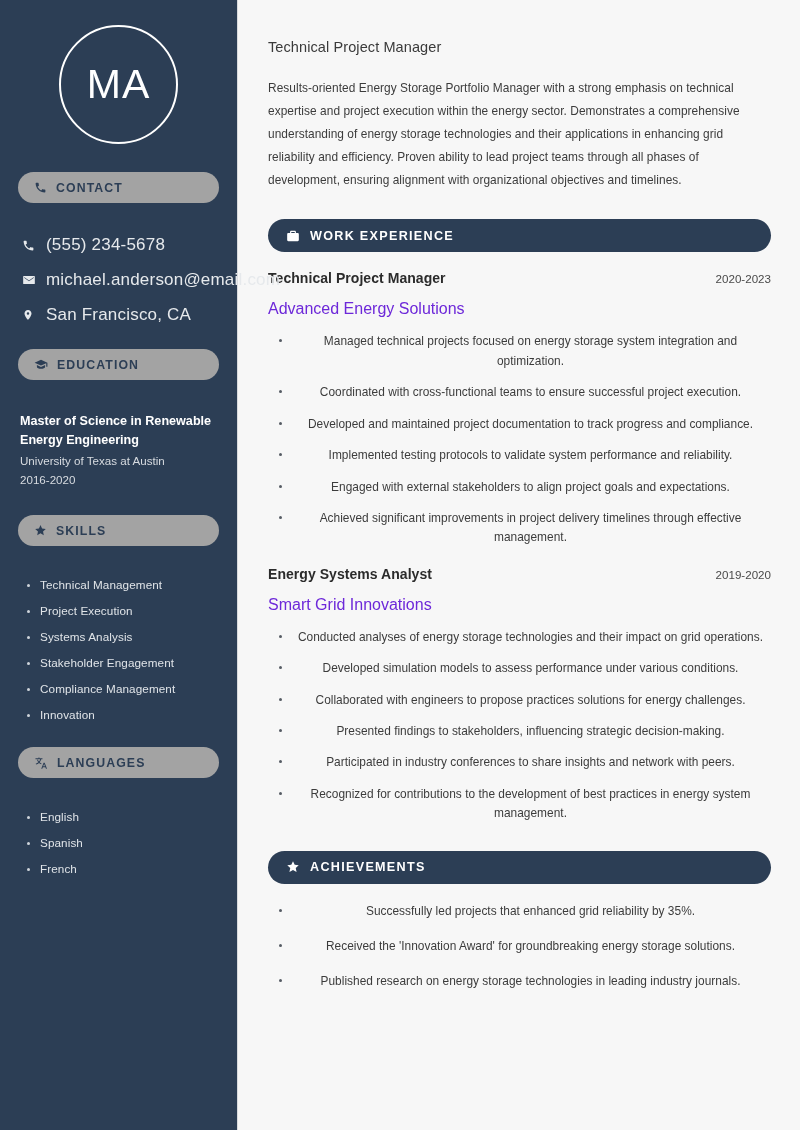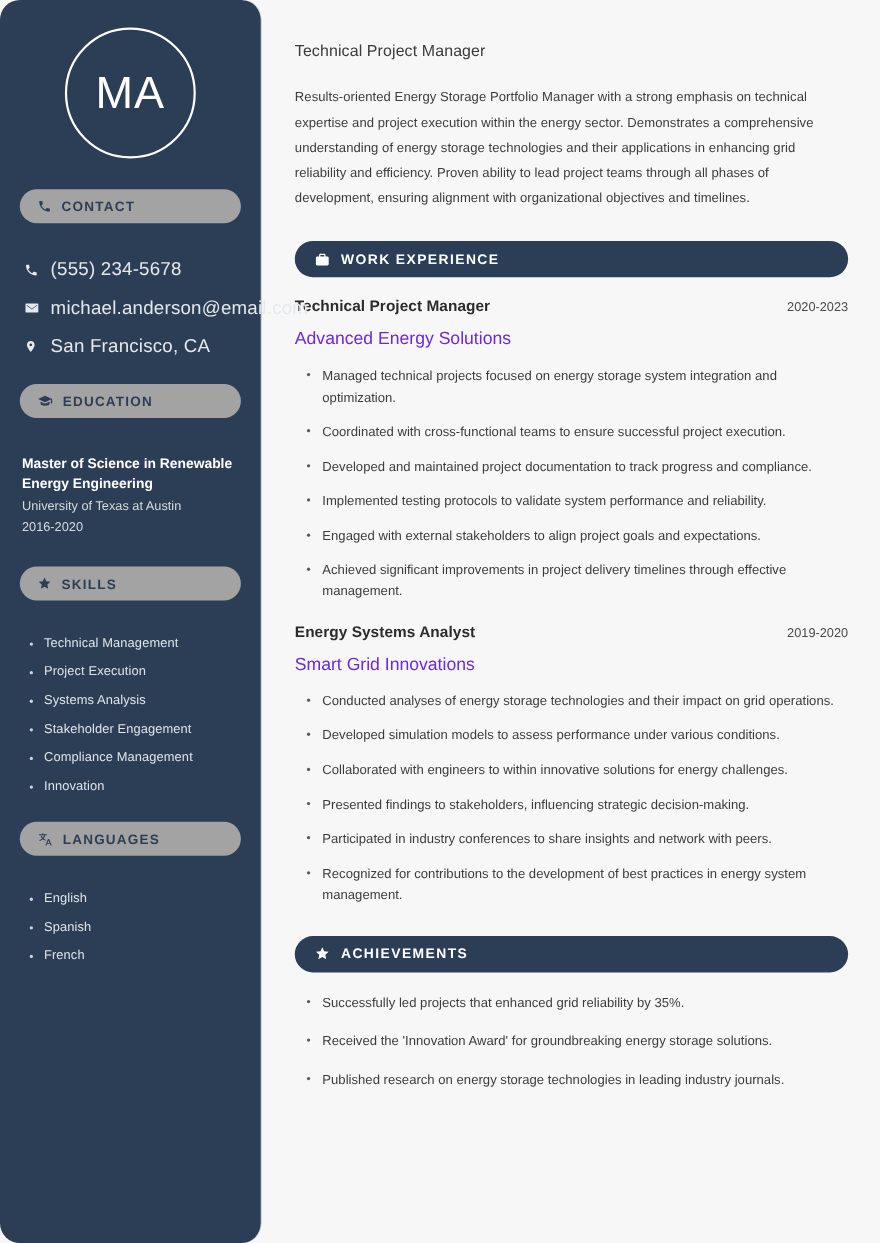--- a/index.html
+++ b/index.html
@@ -12,21 +12,20 @@
   .page { position:relative; width:800px; height:1130px; display:flex; background:#f7f7f7; overflow:hidden; }
 
   
   .sidebar {
     width:238px; min-width:238px; height:1130px;
     background:#2c3e55;
     border-right:1px solid #d8dadd;
     padding:0 18px;
     color:#ffffff;
     position:relative;
-    border-radius:18px;
   }
   .avatar-wrap { display:flex; justify-content:center; margin-top:25px; margin-bottom:28px; }
   .avatar {
     width:119px; height:119px; border-radius:50%;
     border:2px solid #ffffff;
     display:flex; align-items:center; justify-content:center;
     font-size:41px; font-weight:400; letter-spacing:1px; color:#ffffff;
   }
 
   .pill {
@@ -90,21 +89,21 @@
   .job { margin-bottom:4px; }
   .job-head { display:flex; justify-content:space-between; align-items:baseline; }
   .job-title { font-size:14px; font-weight:700; color:#2b2b2b; letter-spacing:.05px; }
   .job-dates { font-size:11.6px; color:#4a4a4a; }
   .job-company { font-size:16px; color:#6d28d9; margin-top:14px; }
 
   .bullets { list-style:none; margin:14px 0 0 10px; }
   .bullets li {
     position:relative; padding-left:15px;
     font-size:11.9px; line-height:1.63; color:#3c3c3c;
-    margin-bottom:12px; letter-spacing:.02px; max-width:490px;
+    margin-bottom:12px; letter-spacing:.02px; max-width:490px;text-align:center;
   }
   .bullets li::before {
     content:""; position:absolute; left:1px; top:7px;
     width:3px; height:3px; border-radius:50%; background:#555b63;
   }
   .job + .job { margin-top:18px; }
   .ach-list li { margin-bottom:16px; }
 </style>
 </head>
 <body>
@@ -234,21 +233,21 @@
 
     <div class="job">
       <div class="job-head">
         <span class="job-title">Energy Systems Analyst</span>
         <span class="job-dates">2019-2020</span>
       </div>
       <div class="job-company">Smart Grid Innovations</div>
       <ul class="bullets">
         <li>Conducted analyses of energy storage technologies and their impact on grid operations.</li>
         <li>Developed simulation models to assess performance under various conditions.</li>
-        <li>Collaborated with engineers to within innovative solutions for energy challenges.</li>
+        <li>Collaborated with engineers to propose practices solutions for energy challenges.</li>
         <li>Presented findings to stakeholders, influencing strategic decision-making.</li>
         <li>Participated in industry conferences to share insights and network with peers.</li>
         <li>Recognized for contributions to the development of best practices in energy system management.</li>
       </ul>
     </div>
 
     <div class="sec-bar">
       <span class="sico">
         <svg width="14" height="14" viewBox="0 0 24 24" fill="#ffffff">
             <path d="M12 2l2.9 6.3 6.9.8-5.1 4.7 1.4 6.8L12 17.3 5.9 20.6l1.4-6.8-5.1-4.7 6.9-.8L12 2z"></path>

